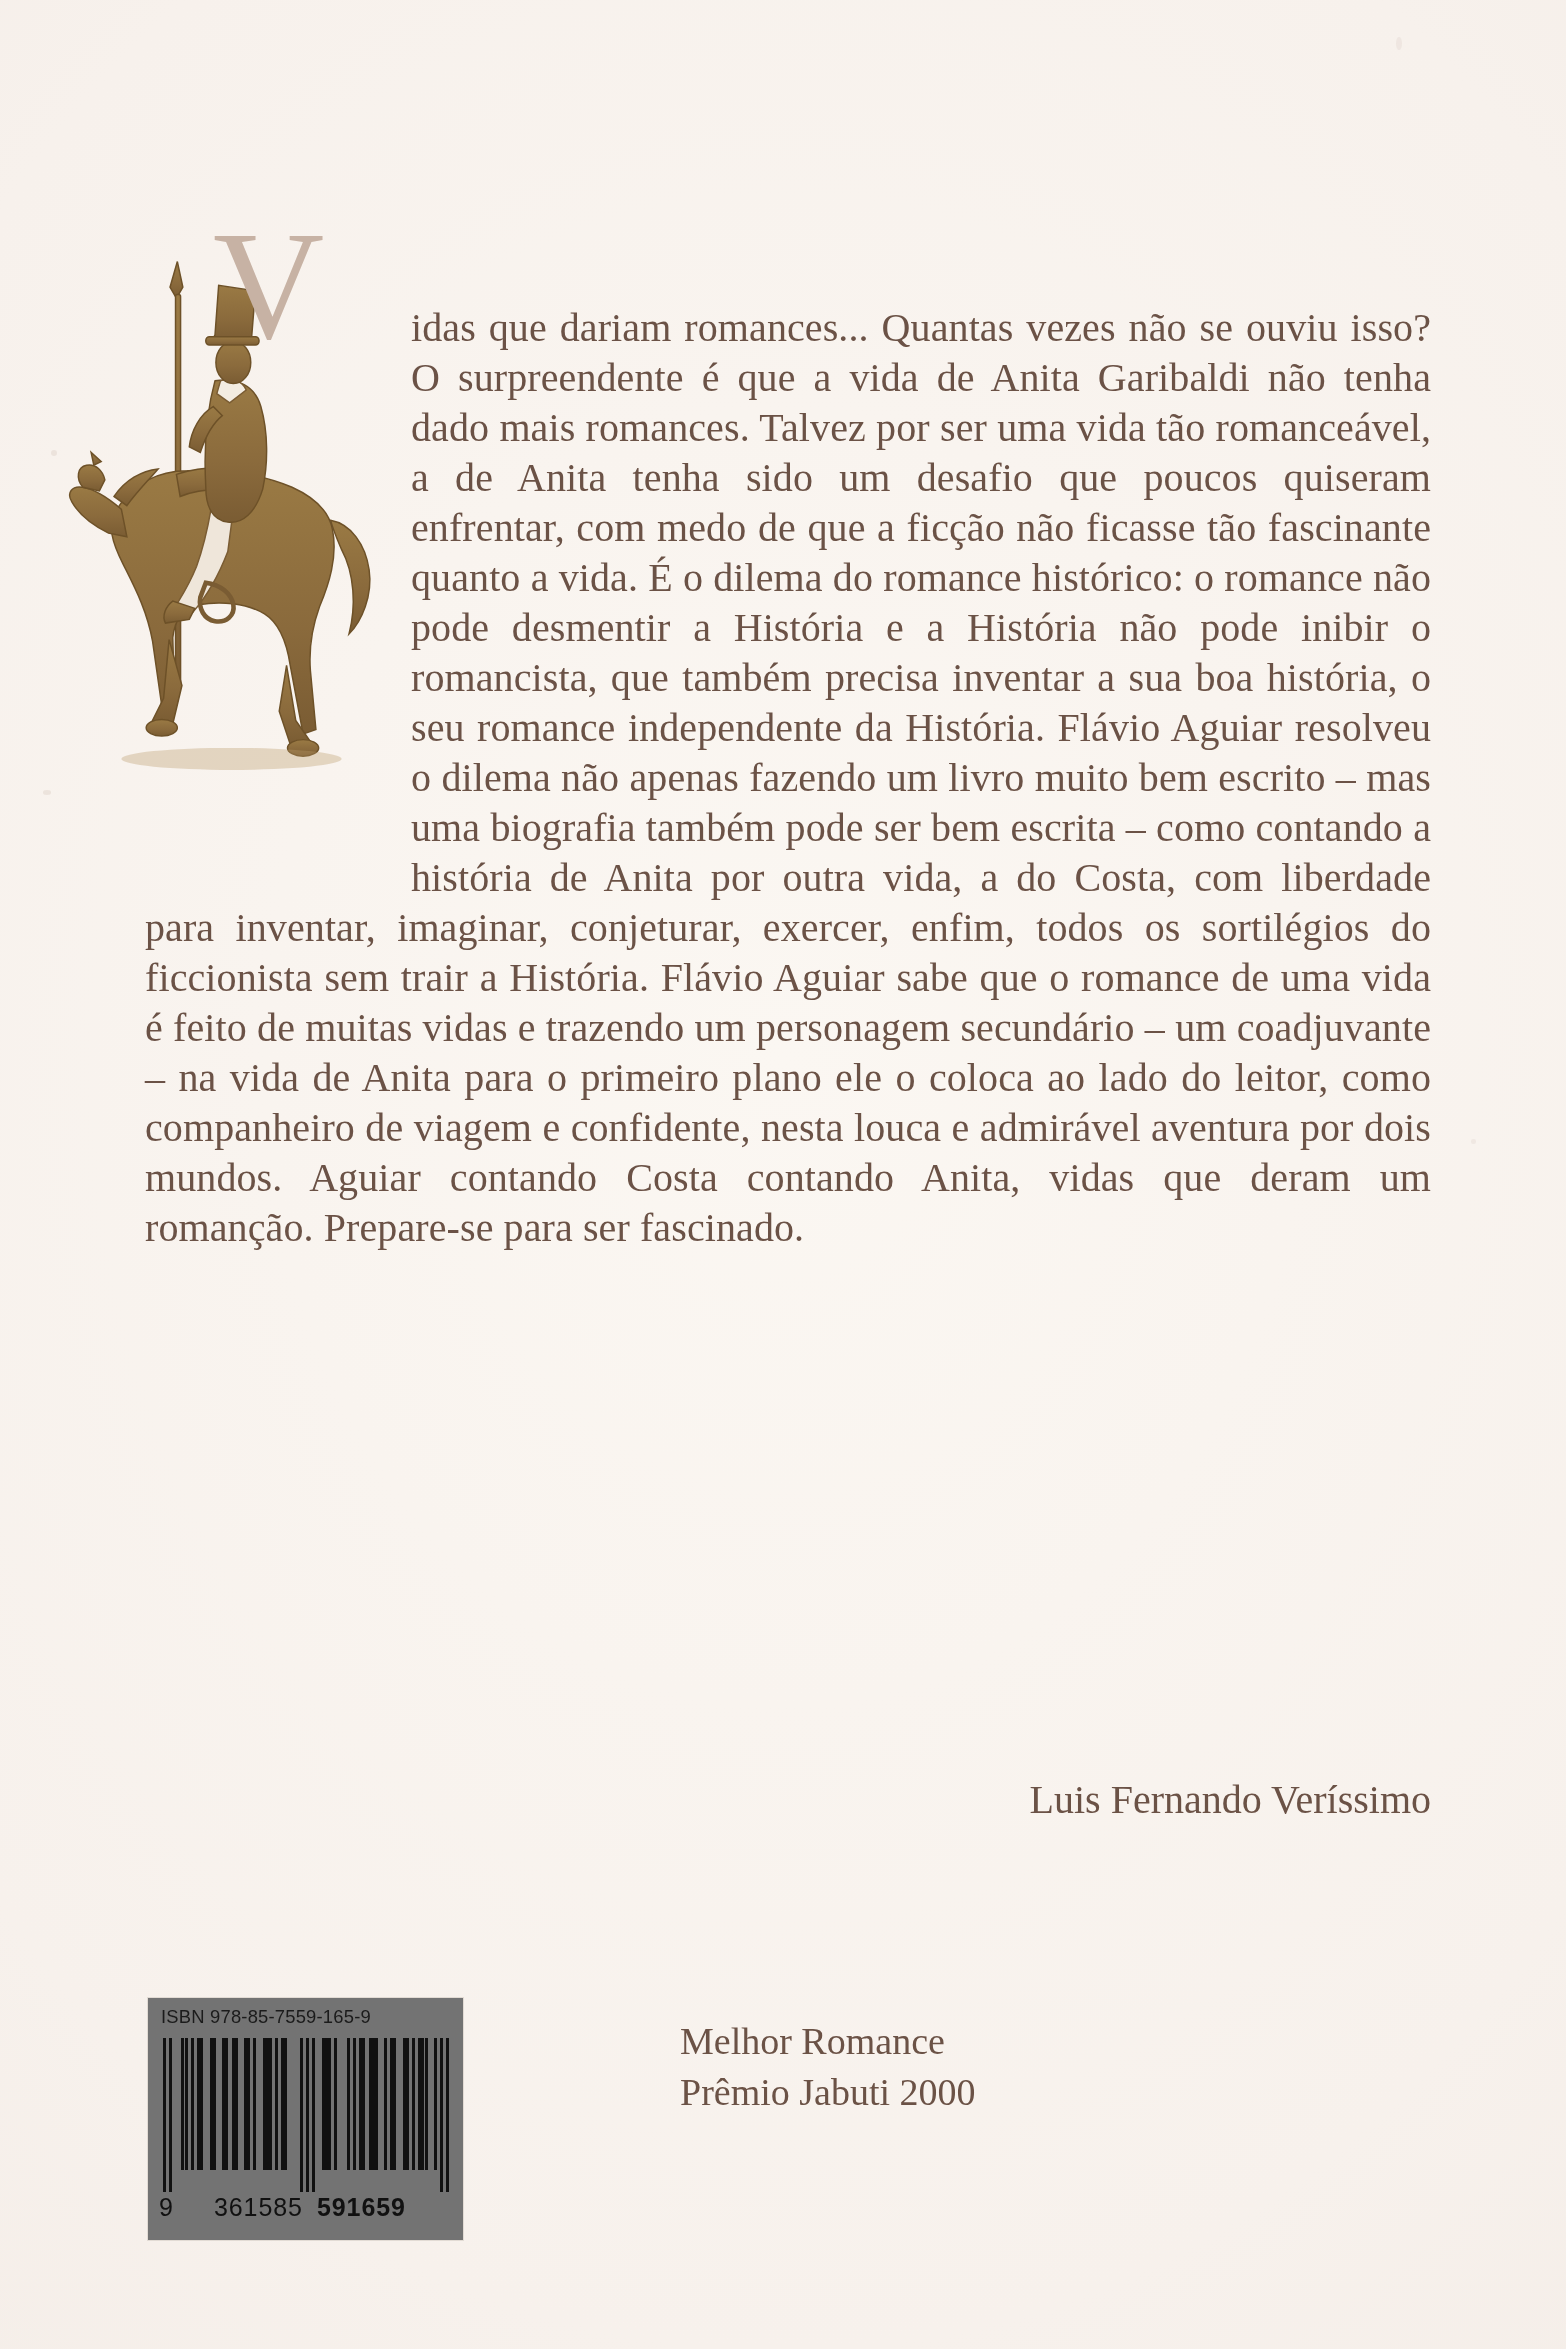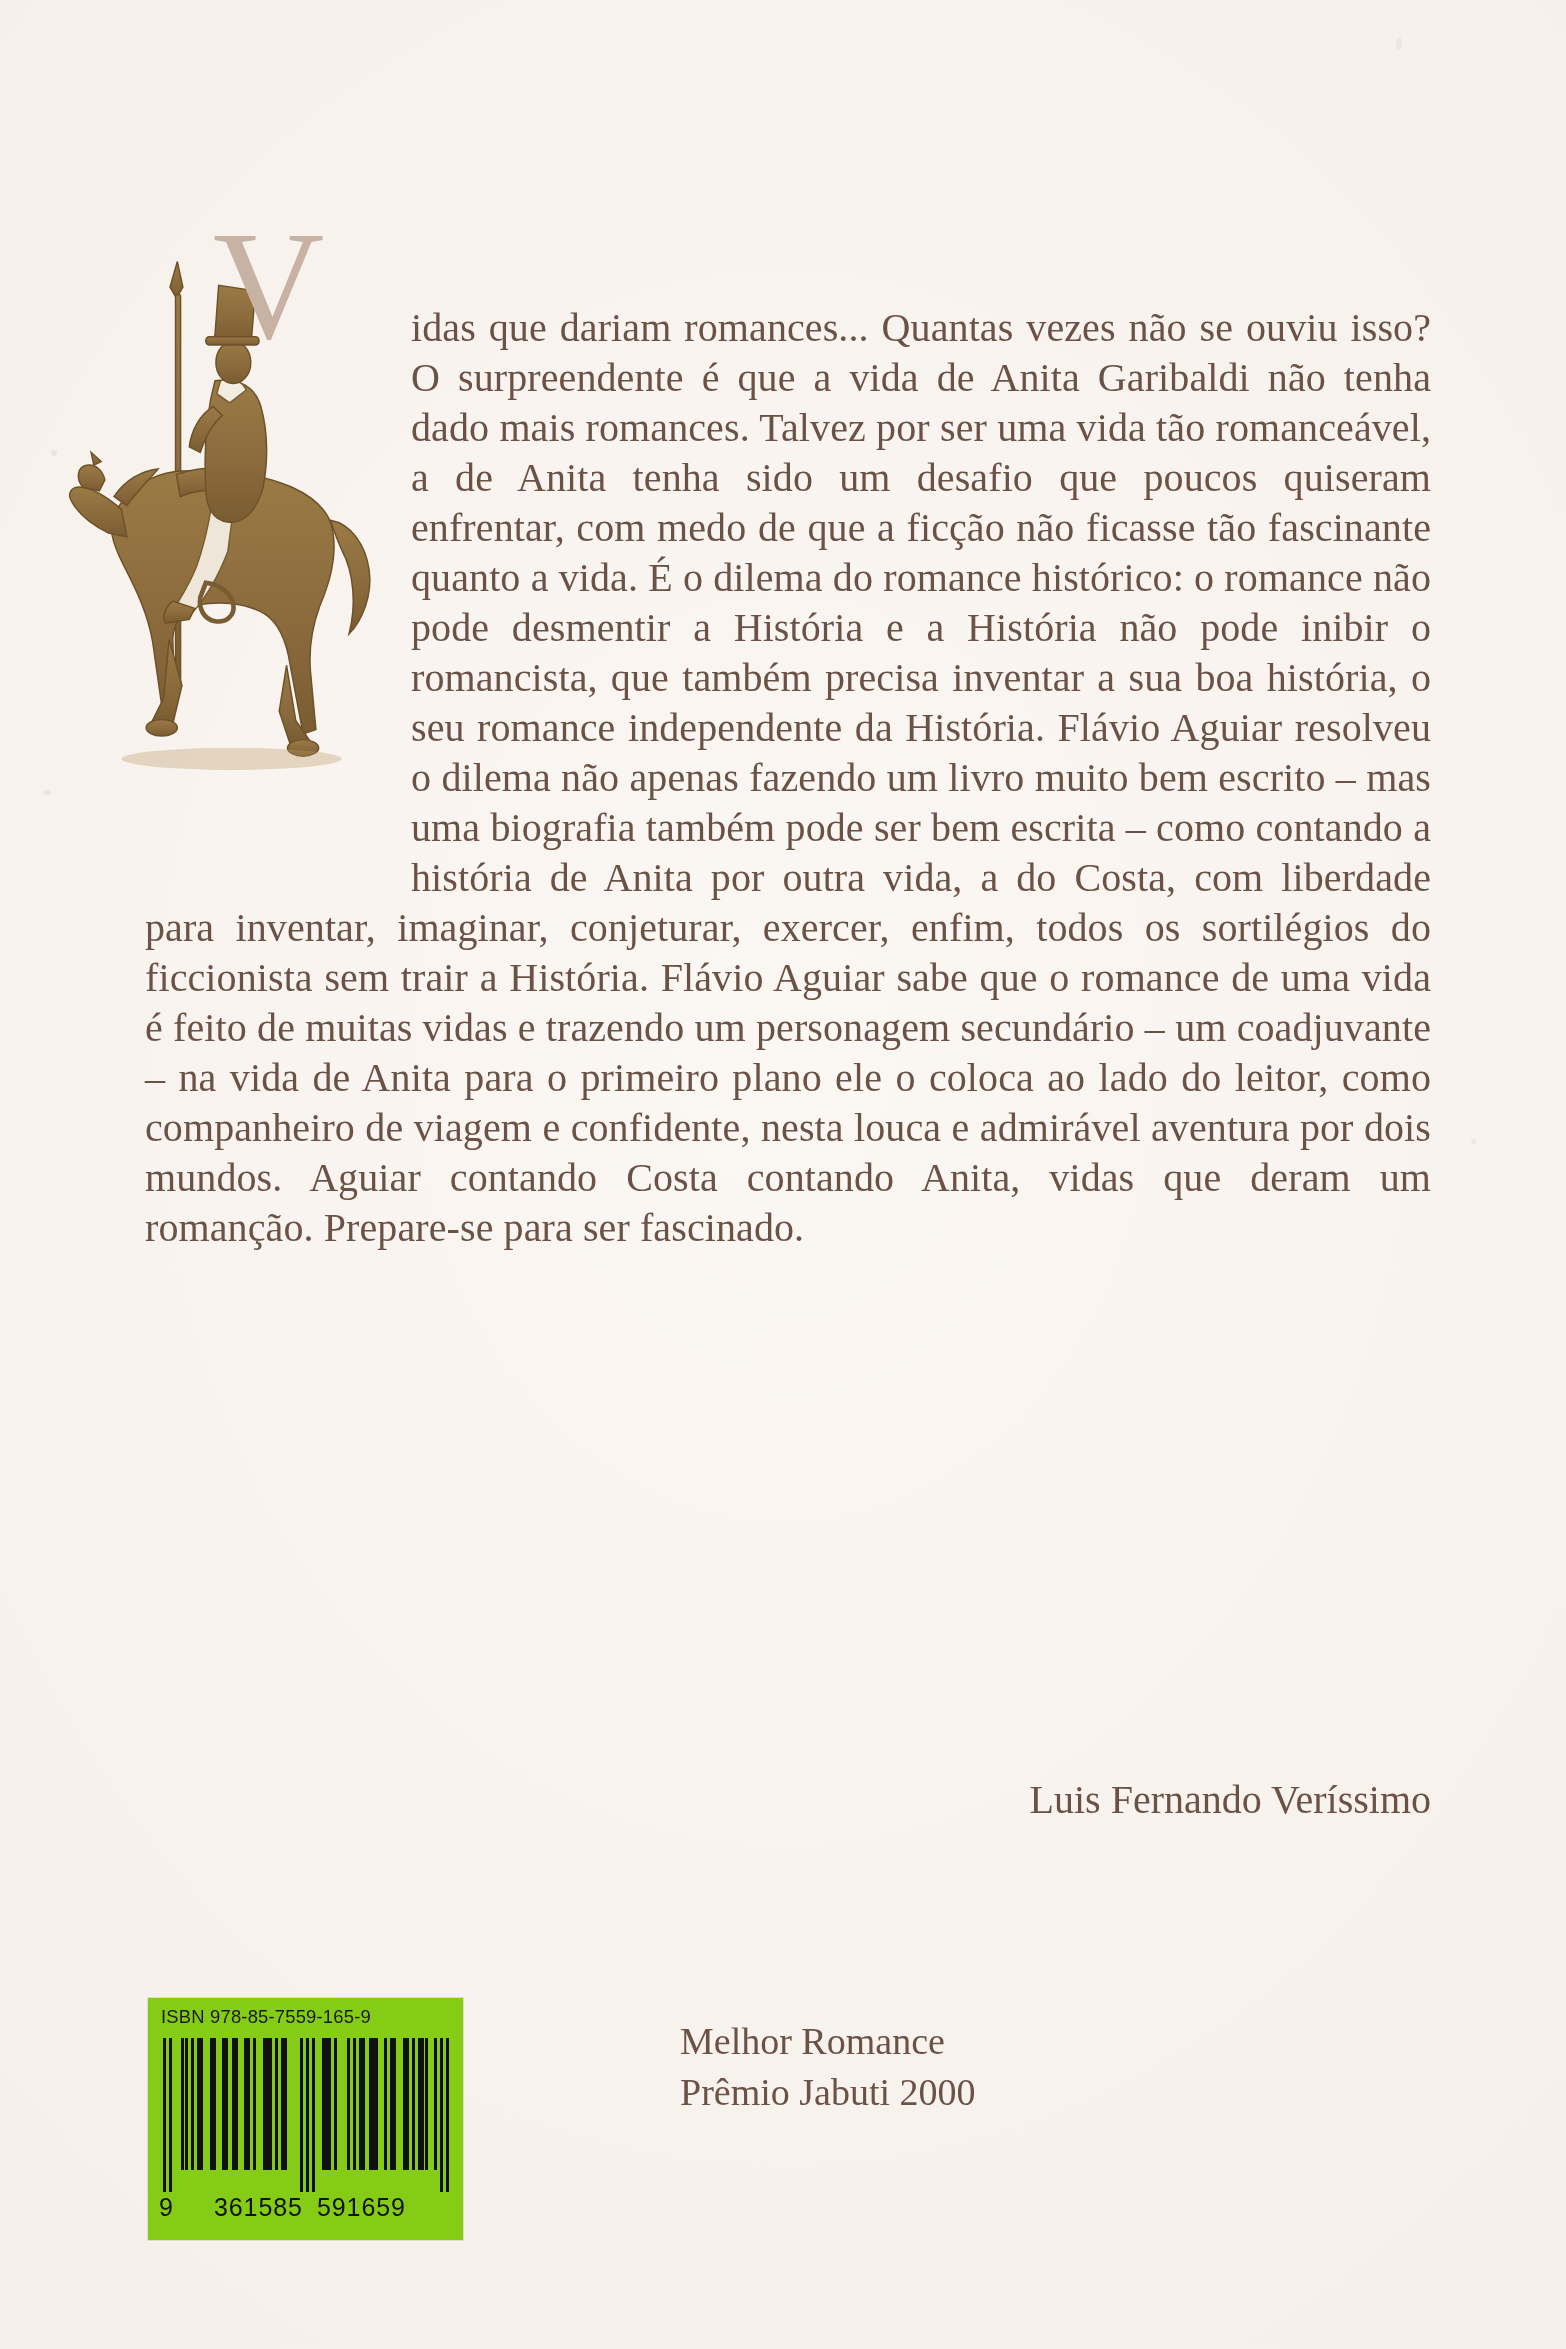--- a/index.html
+++ b/index.html
@@ -113,21 +113,21 @@
     line-height: 51px;
   }
 
   
   .barcode-box {
     position: absolute;
     left: 147px;
     top: 1997px;
     width: 315px;
     height: 242px;
-    background: #84cc16;
+    background: #737373;
     border: 0.9px solid #e2dbd4;
     z-index: 6;
   }
   .isbn-text {
     position: absolute;
     left: 13px;
     top: 8.3px;
     font-family: "Liberation Sans", sans-serif;
     font-size: 18.4px;
     color: #1b1b1b;
@@ -152,21 +152,21 @@
     left: 11px;
     top: 195px;
     width: 294px;
     font-family: "Liberation Sans", sans-serif;
     font-size: 25px;
     letter-spacing: 0.9px;
     color: #111;
   }
   .digits .d-left { position: absolute; left: 0; top: 0; }
   .digits .d-mid { position: absolute; left: 55px; top: 0; }
-  .digits .d-right { position: absolute; left: 158px; top: 0; }
+  .digits .d-right { position: absolute; left: 158px; top: 0; font-weight: bold; }
 </style>
 </head>
 <body>
 
 <div class="paper-bg"></div>
 
 <div class="page">
 
   <div class="paper-speck" style="left:51px;top:450px;width:6.4px;height:6.4px;"></div>
   <div class="paper-speck" style="left:43px;top:790px;width:8.3px;height:4.6px;"></div>

